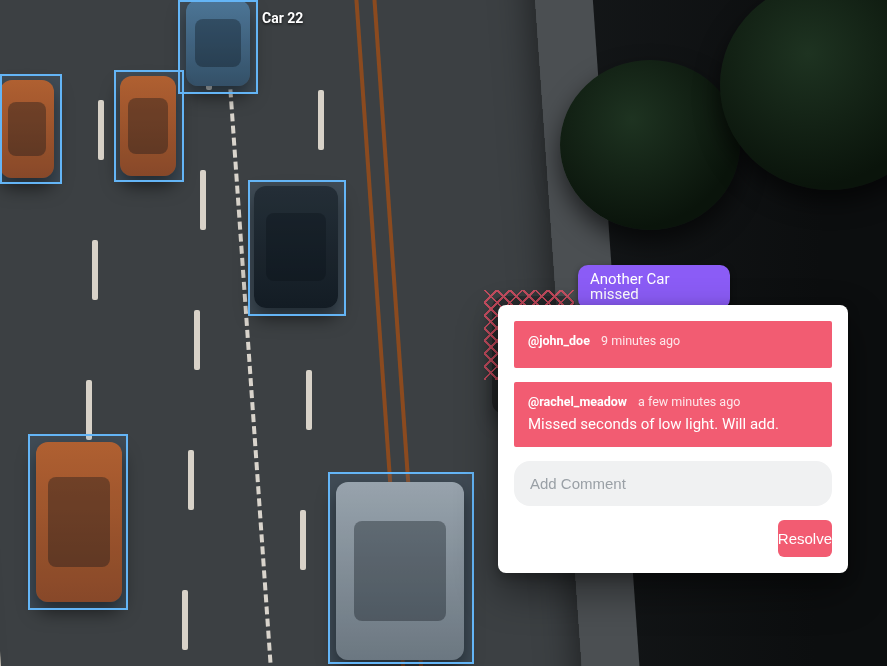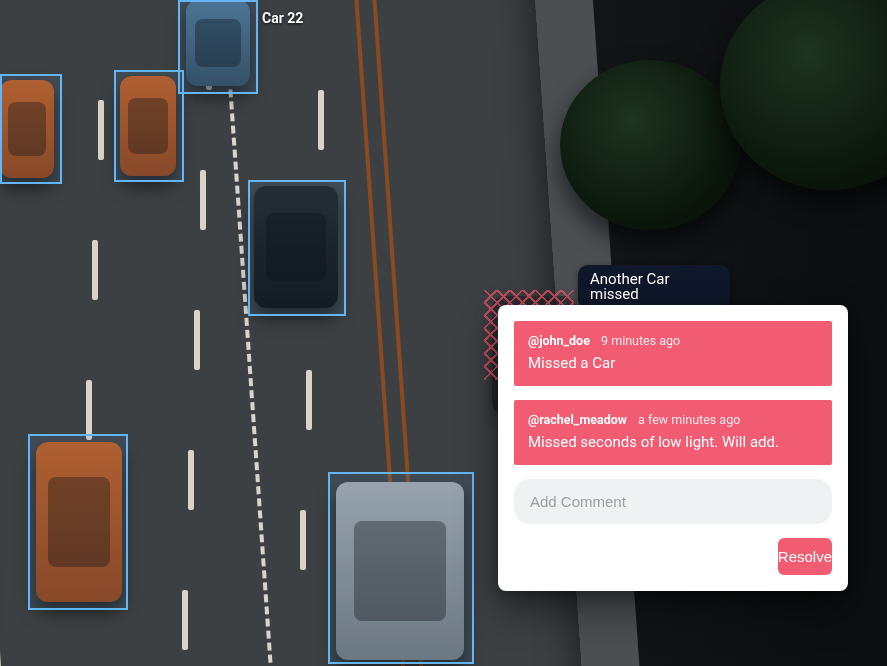--- a/index.html
+++ b/index.html
@@ -24,21 +24,21 @@
   .car.silver{background:linear-gradient(#9ea2a5,#6d7174);}
   
   .bbox{position:absolute;border:2px solid #64b5f6;background:rgba(100,181,246,.10);box-sizing:border-box;pointer-events:none;}
   .bbox-label{position:absolute;color:#fff;font-weight:700;font-size:14px;text-shadow:0 1px 3px rgba(0,0,0,.8);white-space:nowrap;}
   
   .hatch{position:absolute;width:90px;height:90px;
     background:repeating-linear-gradient(45deg,#ee5168 0,#ee5168 2px,transparent 2px,transparent 9px),
                repeating-linear-gradient(-45deg,#ee5168 0,#ee5168 2px,transparent 2px,transparent 9px);
     opacity:.75;}
   
-  .tag{position:absolute;background:#0f172a;color:#fff;font-size:15px;line-height:1;padding:7px 12px;border-radius:10px;box-shadow:0 2px 6px rgba(0,0,0,.4);}
+  .tag{position:absolute;background:#8b5cf6;color:#fff;font-size:15px;line-height:1;padding:7px 12px;border-radius:10px;box-shadow:0 2px 6px rgba(0,0,0,.4);}
   
   .panel{position:absolute;width:350px;background:#fff;border-radius:8px;box-shadow:0 18px 40px rgba(0,0,0,.45),0 4px 12px rgba(0,0,0,.25);padding:16px;box-sizing:border-box;}
   .comment{background:#f25c72;color:#fff;border-radius:2px;padding:12px 14px 14px;margin-bottom:14px;}
   .comment .meta{font-size:12.5px;margin-bottom:6px;}
   .comment .author{font-weight:700;margin-right:8px;}
   .comment .time{opacity:.85;}
   .comment .body{font-size:15px;}
   .comment:last-of-type{margin-bottom:18px;}
   .add-comment{width:100%;box-sizing:border-box;border:none;background:#f0f1f2;border-radius:16px;padding:14px 16px;font-size:15px;color:#c2410c;}
   .add-comment::placeholder{color:#9aa0a6;}
@@ -109,21 +109,20 @@
 
   <div class="tag" style="left:578px;top:265px">Another Car missed</div>
 
   <div class="panel" style="left:498px;top:305px">
 
     <div class="comment">
       <div class="meta">
         <span class="author">@john_doe</span>
         <span class="time">9 minutes ago</span>
       </div>
-      <div class="body">Missed a Car</div>
     </div>
 
     <div class="comment">
       <div class="meta">
         <span class="author">@rachel_meadow</span>
         <span class="time">a few minutes ago</span>
       </div>
       <div class="body">Missed seconds of low light. Will add.</div>
     </div>
 

